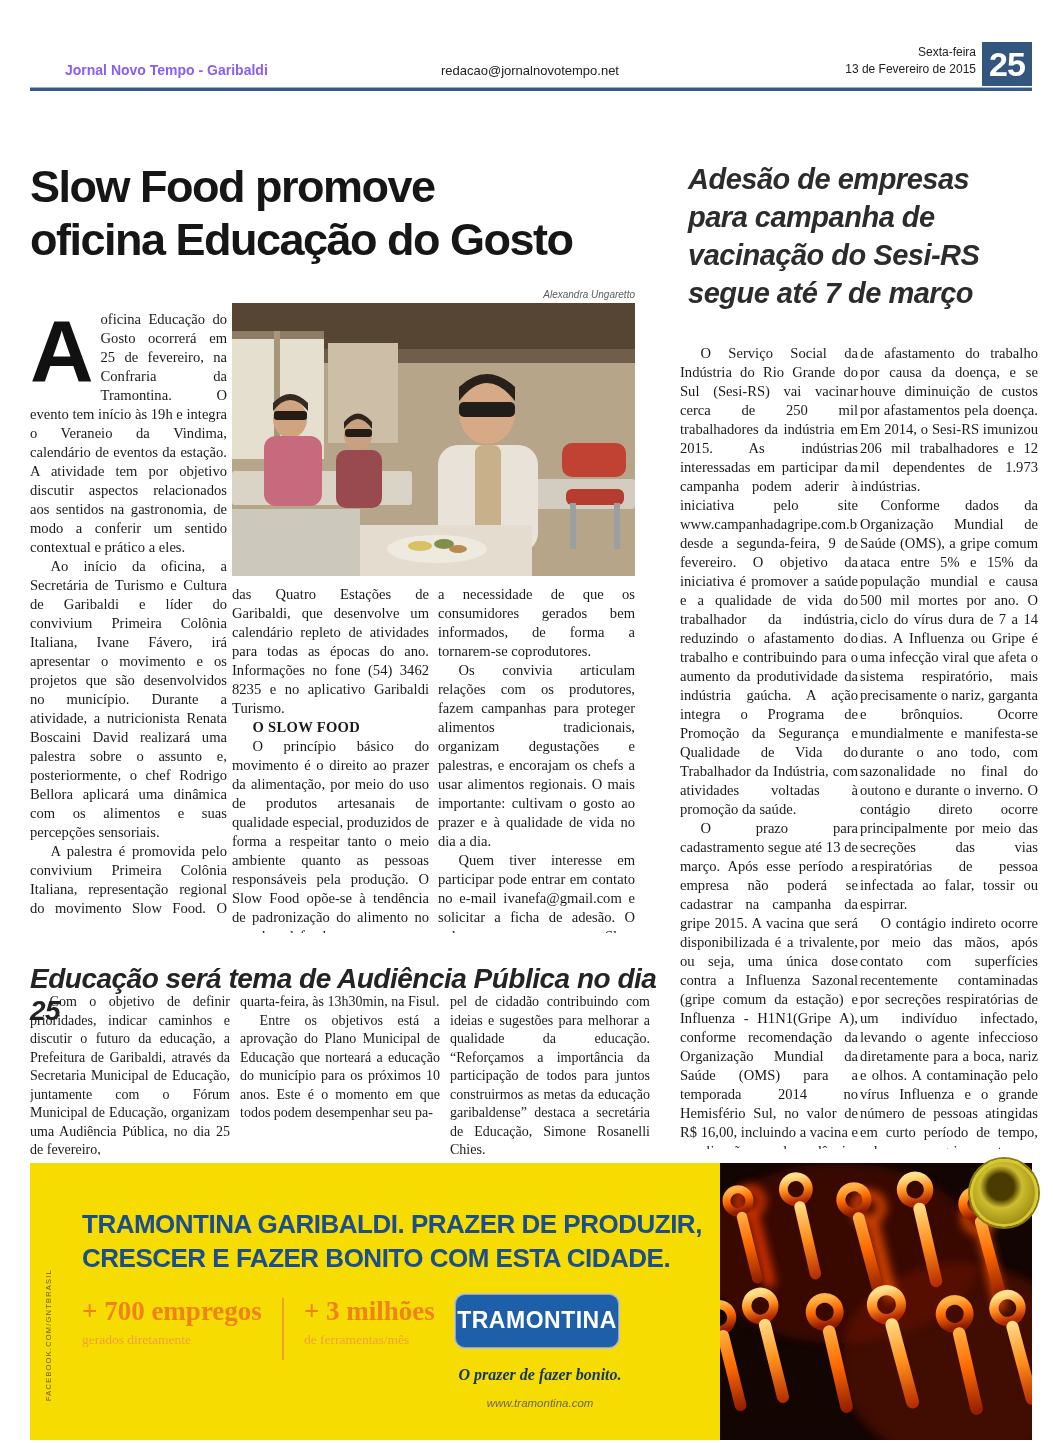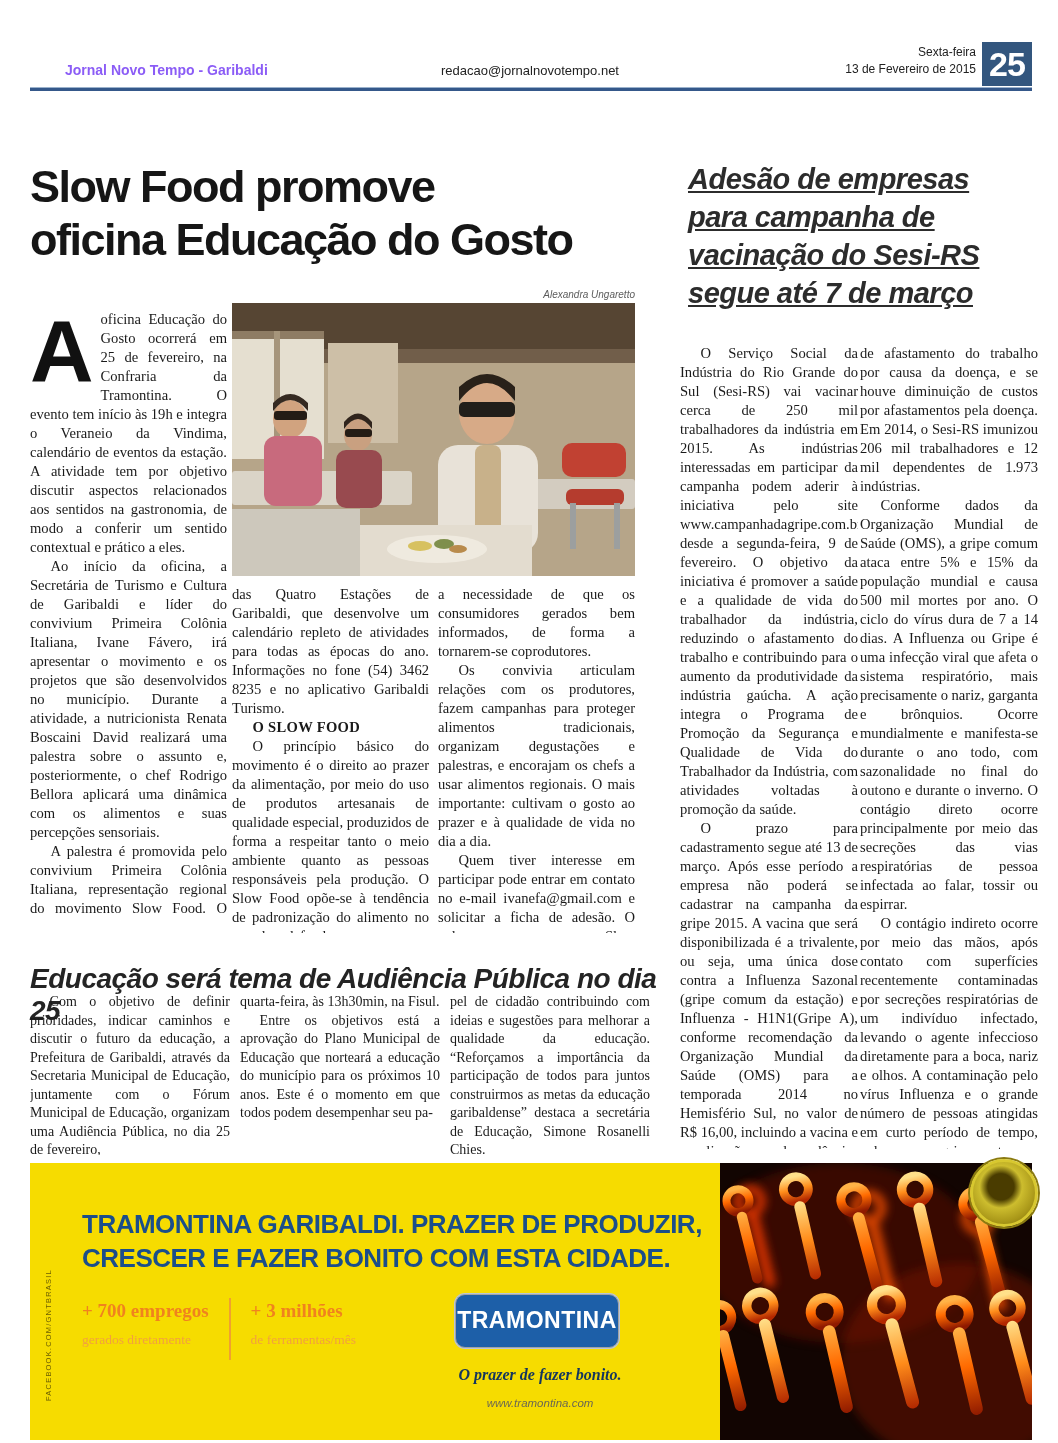--- a/index.html
+++ b/index.html
@@ -12,21 +12,21 @@
   .hdr-email{position:absolute;left:330px;top:63px;width:400px;text-align:center;font:13px "Liberation Sans",sans-serif;color:#222;}
   .hdr-date{position:absolute;right:82px;top:44px;text-align:right;font:12px "Liberation Sans",sans-serif;color:#222;line-height:17px;margin-left:24px;}
   .hdr-pagebox{position:absolute;right:26px;top:42px;width:50px;height:44px;background:#33567e;color:#fff;
     font:bold 34px "Liberation Sans",sans-serif;text-align:center;line-height:44px;letter-spacing:-1px;}
   .hdr-rule{position:absolute;left:30px;right:26px;top:87px;height:3px;background:#35588a;border-top:1px solid #9bb2cc;}
   
   .headline1{position:absolute;left:30px;top:130px;width:640px;
     font-family:"Liberation Sans",sans-serif;font-weight:bold;font-size:45px;line-height:53px;letter-spacing:-1.5px;color:#161616;}
   .headline1 span{display:block;}
   .headline2{position:absolute;left:688px;top:136px;width:340px;
-    font-family:"Liberation Sans",sans-serif;font-style:italic;font-size:29px;line-height:38px;color:#2c2c2c;letter-spacing:-0.5px;text-decoration:underline;}
+    font-family:"Liberation Sans",sans-serif;font-style:italic;font-size:29px;line-height:38px;color:#2c2c2c;letter-spacing:-0.5px;}
   .headline2 span{display:block;}
   .headline3{position:absolute;left:30px;top:940px;width:640px;
     font-family:"Liberation Sans",sans-serif;font-style:italic;font-size:28px;color:#242424;letter-spacing:-0.5px;}
   
   .col{position:absolute;overflow:hidden;}
   .col p{margin:0;font-size:14.6px;line-height:19px;text-align:justify;text-indent:1.4em;}
   .col p.noindent{text-indent:0;}
   .col p.lead{text-indent:0;}
   .subhead{margin:14px 0 2px 0;font-weight:bold;font-size:15px;letter-spacing:0.3px;text-indent:0;}
   .dropcap{float:left;font-family:"Liberation Sans",sans-serif;font-weight:bold;font-size:88px;line-height:74px;margin:4px 7px 0 0;color:#111;}
@@ -45,21 +45,21 @@
   .photo-wrap{position:absolute;left:232px;top:303px;width:403px;height:273px;overflow:hidden;background:#b9a98f;}
   
   .ad{position:absolute;left:30px;top:1163px;width:1002px;height:277px;background:#f6dc00;overflow:visible;}
   .ad-credit{position:absolute;left:14px;top:18px;height:220px;
     writing-mode:vertical-rl;transform:rotate(180deg);
     font:7.5px "Liberation Sans",sans-serif;letter-spacing:1.2px;color:#6e6000;}
   .ad-headline{position:absolute;left:52px;top:44px;width:648px;
     font-family:"Liberation Sans",sans-serif;font-weight:bold;font-size:26px;line-height:34px;letter-spacing:-0.5px;color:#1b4e8a;}
   .ad-headline span{display:block;}
   .ad-stats{position:absolute;left:52px;top:133px;display:flex;align-items:flex-start;}
-  .ad-stat .v{font-family:"Liberation Serif",serif;font-weight:bold;font-size:19px;color:#f0821e;line-height:30px;}
+  .ad-stat .v{font-family:"Liberation Serif",serif;font-weight:bold;font-size:27px;color:#f0821e;line-height:30px;}
   .ad-stat .l{font-family:"Liberation Serif",serif;font-size:13.5px;color:#f2a03e;margin-top:6px;}
   .ad-divider{width:2px;height:62px;background:#f0a030;margin:2px 20px 0 20px;}
   .ad-logo{position:absolute;left:425px;top:131px;width:162px;height:52px;background:#1d5fa8;
     border:1px solid #a3a3a3;border-radius:10px;box-shadow:0 0 0 1px #b9c6d8;
     color:#fff;font-family:"Liberation Sans",sans-serif;font-weight:bold;font-size:23px;letter-spacing:0.5px;
     text-align:center;line-height:50px;}
   .ad-tagline{position:absolute;left:400px;top:203px;width:220px;text-align:center;
     font-family:"Liberation Serif",serif;font-style:italic;font-weight:bold;font-size:16px;color:#14355e;}
   .ad-url{position:absolute;left:400px;top:234px;width:220px;text-align:center;
     font-family:"Liberation Sans",sans-serif;font-style:italic;font-size:11.5px;color:#6b6752;}

